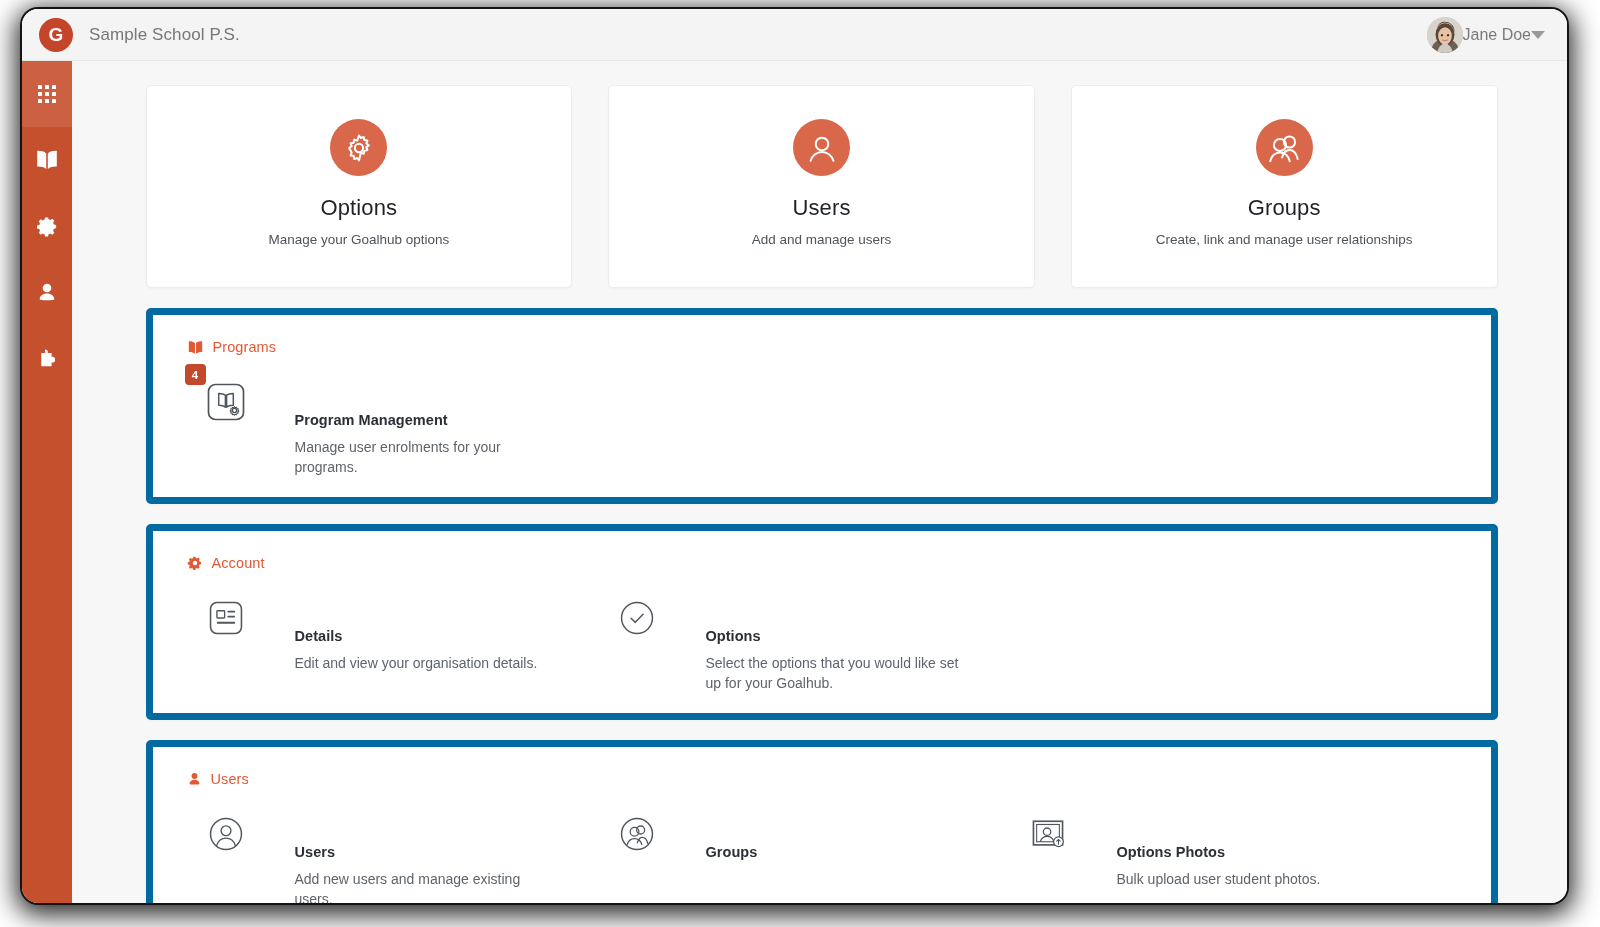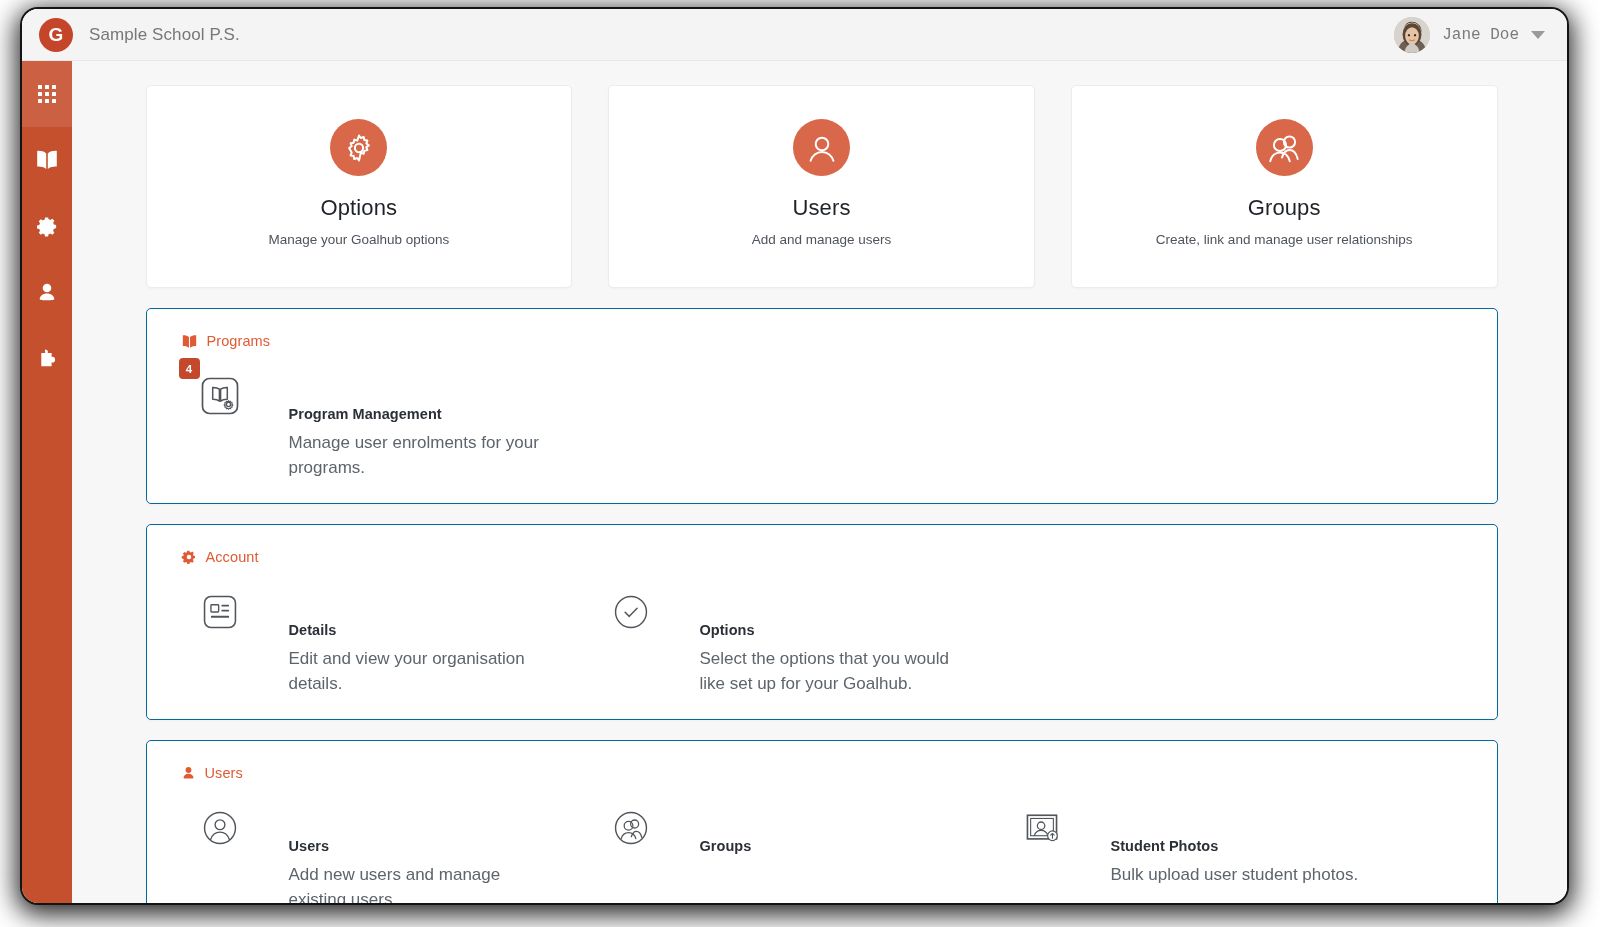--- a/index.html
+++ b/index.html
@@ -32,21 +32,21 @@
     font-size: 19px; font-weight: 600;
     margin-left: 17px;
   }
   .brand-title {
     margin-left: 16px;
     font-size: 17px; color: #777777; font-weight: 400;
     letter-spacing: 0.1px;
   }
   .topbar-right {
     margin-left: auto; margin-right: 22px;
-    display: flex; align-items: center; gap: 12px; font-family: Liberation Mono, monospace;
+    display: flex; align-items: center; 
   }
   .avatar {
     width: 36px; height: 36px; border-radius: 50%;
     overflow: hidden; background: #cfcac4; position: relative;
     flex: 0 0 auto;
   }
   .avatar svg { display: block; width: 100%; height: 100%; }
   .user-name { font-size: 16px; color: #7a7a7a; }
   .caret {
     width: 0; height: 0;
@@ -96,21 +96,21 @@
     letter-spacing: 0.1px;
   }
   .big-card p {
     margin-top: 11px;
     font-size: 13.5px; color: #4e545c;
   }
   
   .panel {
     margin-top: 20px;
     background: #ffffff;
-    border: 1px solid #0369a1;
+    border: 7px solid #0369a1;
     border-radius: 5px;
     padding: 24px 0 0 0;
     box-shadow: 0 1px 2px rgba(0,0,0,0.03);
   }
   .panel-programs { height: 196px; }
   .panel-account  { height: 196px; }
   .panel-users    { height: 196px; }
   .panel-head {
     display: flex; align-items: center; gap: 9px;
     margin-left: 34px;
@@ -127,21 +127,21 @@
     width: 54px; height: 54px; flex: 0 0 auto;
     display: flex; align-items: center; justify-content: center;
     position: relative; margin-left: 12px;
   }
   .item-text { margin-left: 42px; padding-top: 5px; margin-top: 32px; }
   .item-text h3 {
     font-size: 14.5px; font-weight: 600; color: #2b2f36;
     letter-spacing: 0.05px;
   }
   .item-text p {
-    margin-top: 9px; font-size: 17px; color: #5e646c;
+    margin-top: 9px; font-size: 14px; color: #5e646c;
     line-height: 1.45; max-width: 266px;
   }
   .badge {
     position: absolute; left: -14px; top: -11px;
     min-width: 21px; height: 21px; padding: 0 5px;
     background: #c4492c; color: #fff;
     border-radius: 4px;
     font-size: 11.5px; font-weight: 600;
     display: flex; align-items: center; justify-content: center;
   }
@@ -384,21 +384,21 @@
               <svg width="40" height="40" viewBox="0 0 44 44">
                 <rect x="6" y="8" width="32" height="26" fill="none" stroke="#51565c" stroke-width="1.8"></rect>
                 <rect x="9.5" y="11.5" width="25" height="19" fill="none" stroke="#51565c" stroke-width="1.2"></rect>
                 <circle cx="21" cy="19.5" r="4.1" fill="none" stroke="#51565c" stroke-width="1.4"></circle>
                 <path d="M13.6 30.2c1.1-3.4 4-5.6 7.4-5.6s6.3 2.2 7.4 5.6" fill="none" stroke="#51565c" stroke-width="1.4" stroke-linecap="round"></path>
                 <circle cx="33.5" cy="30.5" r="5.3" fill="#ffffff" stroke="#51565c" stroke-width="1.3"></circle>
                 <path d="M33.5 33.3v-5.2M31.6 29.9l1.9-1.9 1.9 1.9" fill="none" stroke="#51565c" stroke-width="1.2" stroke-linecap="round" stroke-linejoin="round"></path>
               </svg>
             </div>
             <div class="item-text">
-              <h3>Student Photos</h3>
+              <h3>Options Photos</h3>
               <p>Bulk upload user student photos.</p>
             </div>
           </div>
         </div>
       </div>
 
     </div>
   </div>
 </div>
 

